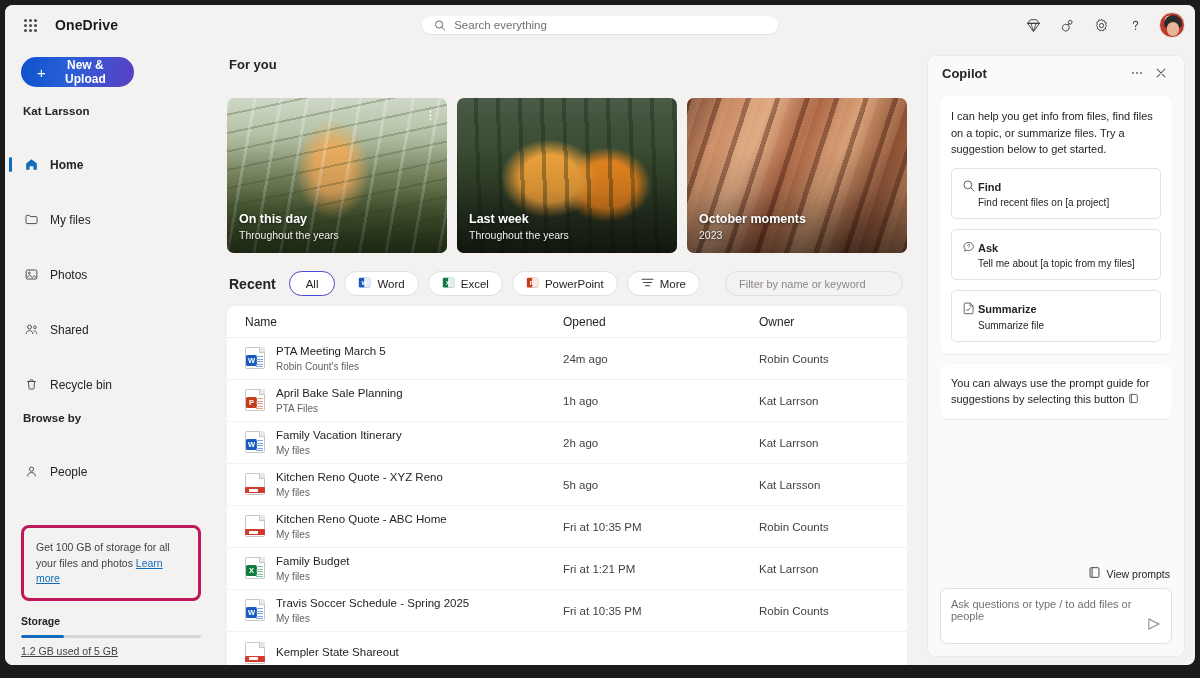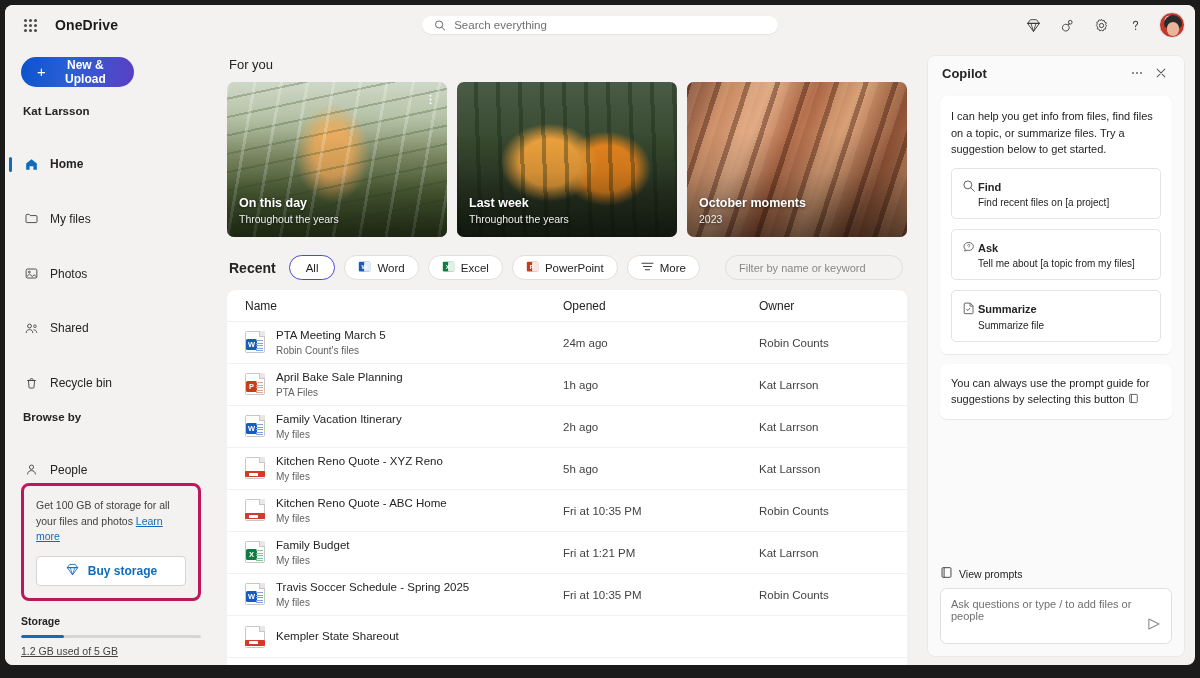--- a/index.html
+++ b/index.html
@@ -86,21 +86,21 @@
     align-items:center; justify-content:center; gap:8px; font-family:"Liberation Sans", sans-serif;
   }
   .storage-meta { padding: 4px 6px 0; }
   .storage-meta .lbl { font-size:10.5px; font-weight:700; color:#242424; }
   .bar { height:3px; background:#d8d6d4; border-radius:2px; margin:8px 0 7px; overflow:hidden; }
   .bar > i { display:block; height:100%; background:#0f6cbd; border-radius:2px; }
   .storage-meta .used { font-size:10.5px; color:#424242; text-decoration:underline; cursor:pointer; display:block; padding-bottom:8px; }
 
   
   .main { flex:1; min-width:0; padding: 12px 0 0 10px; overflow:hidden; display:flex; flex-direction:column; }
-  .foryou-h { font-size:13px; color:#242424; font-weight:400; padding-left:2px; margin-bottom:10px; }
+  .foryou-h { font-size:13px; color:#242424; font-weight:700; padding-left:2px; margin-bottom:26px; }
   .cards { display:flex; gap:10px; }
   .card {
     width:220px; height:155px; border-radius:7px; overflow:hidden; position:relative; cursor:pointer;
     flex:0 0 220px;
   }
   .card .cap { position:absolute; left:12px; bottom:12px; z-index:3; text-shadow: 0 1px 3px rgba(0,0,0,.6); }
   .card .cap .t { color:#fff; font-size:12.5px; font-weight:600; line-height:1.3; }
   .card .cap .s { color:#f0f0f0; font-size:10.5px; margin-top:2px; }
   .card .shade { position:absolute; inset:0; z-index:2; background:linear-gradient(to top, rgba(0,0,0,.55) 0%, rgba(0,0,0,.12) 42%, rgba(0,0,0,0) 68%); }
   .card .art { position:absolute; inset:0; z-index:1; }
@@ -205,21 +205,21 @@
   .cp-bubble p { font-size:11px; color:#242424; line-height:1.5; }
   .sugg {
     margin-top:10px; border:1px solid #e6e4e2; border-radius:5px; background:#fff; padding:8px 10px;
     cursor:pointer; display:flex; align-items:flex-start;
   }
   .sugg .si { color:#5a5a5a; flex:0 0 16px; margin-top:2px; }
   .sugg .t { font-size:11px; font-weight:700; color:#242424; line-height:1.4; }
   .sugg .d { font-size:10px; color:#242424; line-height:1.4; margin-top:1px; }
   .cp-bubble2 { background:#fff; border-radius:7px; padding:11px; margin-top:10px; box-shadow:0 .4px 1.2px rgba(0,0,0,.07); }
   .cp-bubble2 p { font-size:11px; color:#242424; line-height:1.5; }
-  .view-prompts { margin-top:auto; display:flex; align-items:center; justify-content:flex-start; gap:6px; font-size:10.5px; color:#242424; cursor:pointer; padding: 0 2px 7px 0; }
+  .view-prompts { margin-top:auto; display:flex; align-items:center; justify-content:flex-end; gap:6px; font-size:10.5px; color:#242424; cursor:pointer; padding: 0 2px 7px 0; }
   .cp-input {
     margin: 0 12px 12px; background:#fff; border:1px solid #e1dfdd; border-radius:7px;
     height:56px; padding: 9px 10px 0; position:relative;
   }
   .cp-input .ph { font-size:11px; color:#707070; }
   .cp-send { position:absolute; right:9px; bottom:7px; color:#8a8886; cursor:pointer; }
 </style>
 </head>
 <body>
 
@@ -346,30 +346,20 @@
           <svg width="15" height="15" viewBox="0 0 18 18" fill="none">
                 <circle cx="9" cy="6.2" r="2.5" stroke="currentColor" stroke-width="1.1"></circle>
                 <path d="M4.3 14.4c0-2.4 2.1-4.1 4.7-4.1s4.7 1.7 4.7 4.1" stroke="currentColor" stroke-width="1.1" stroke-linecap="round"></path>
               </svg>
         </span>
         <span>People</span>
       </div>
 
       <div class="storage-card">
         <p><span>Get 100 GB of storage for all your files and photos </span><a href="#">Learn more</a></p>
-        <button class="buy-btn">
-          <span>
-            <svg width="15" height="15" viewBox="0 0 20 20" fill="none">
-              <path d="M3 7.5h14L10 17 3 7.5z" stroke="#0f6cbd" stroke-width="1.2" stroke-linejoin="round"></path>
-              <path d="M6.5 3.2h7L17 7.5H3l3.5-4.3z" stroke="#0f6cbd" stroke-width="1.2" stroke-linejoin="round"></path>
-              <path d="M7 7.5L10 17l3-9.5" stroke="#0f6cbd" stroke-width="1"></path>
-            </svg>
-          </span>
-          <span>Buy storage</span>
-        </button>
       </div>
 
       <div class="storage-meta">
         <div class="lbl">Storage</div>
         <div class="bar">
               <i id="storage-fill" style="width: 24%; background: rgb(15, 108, 189);"></i>
             </div>
         <span class="used">1.2 GB used of 5 GB</span>
       </div>
     </div>

